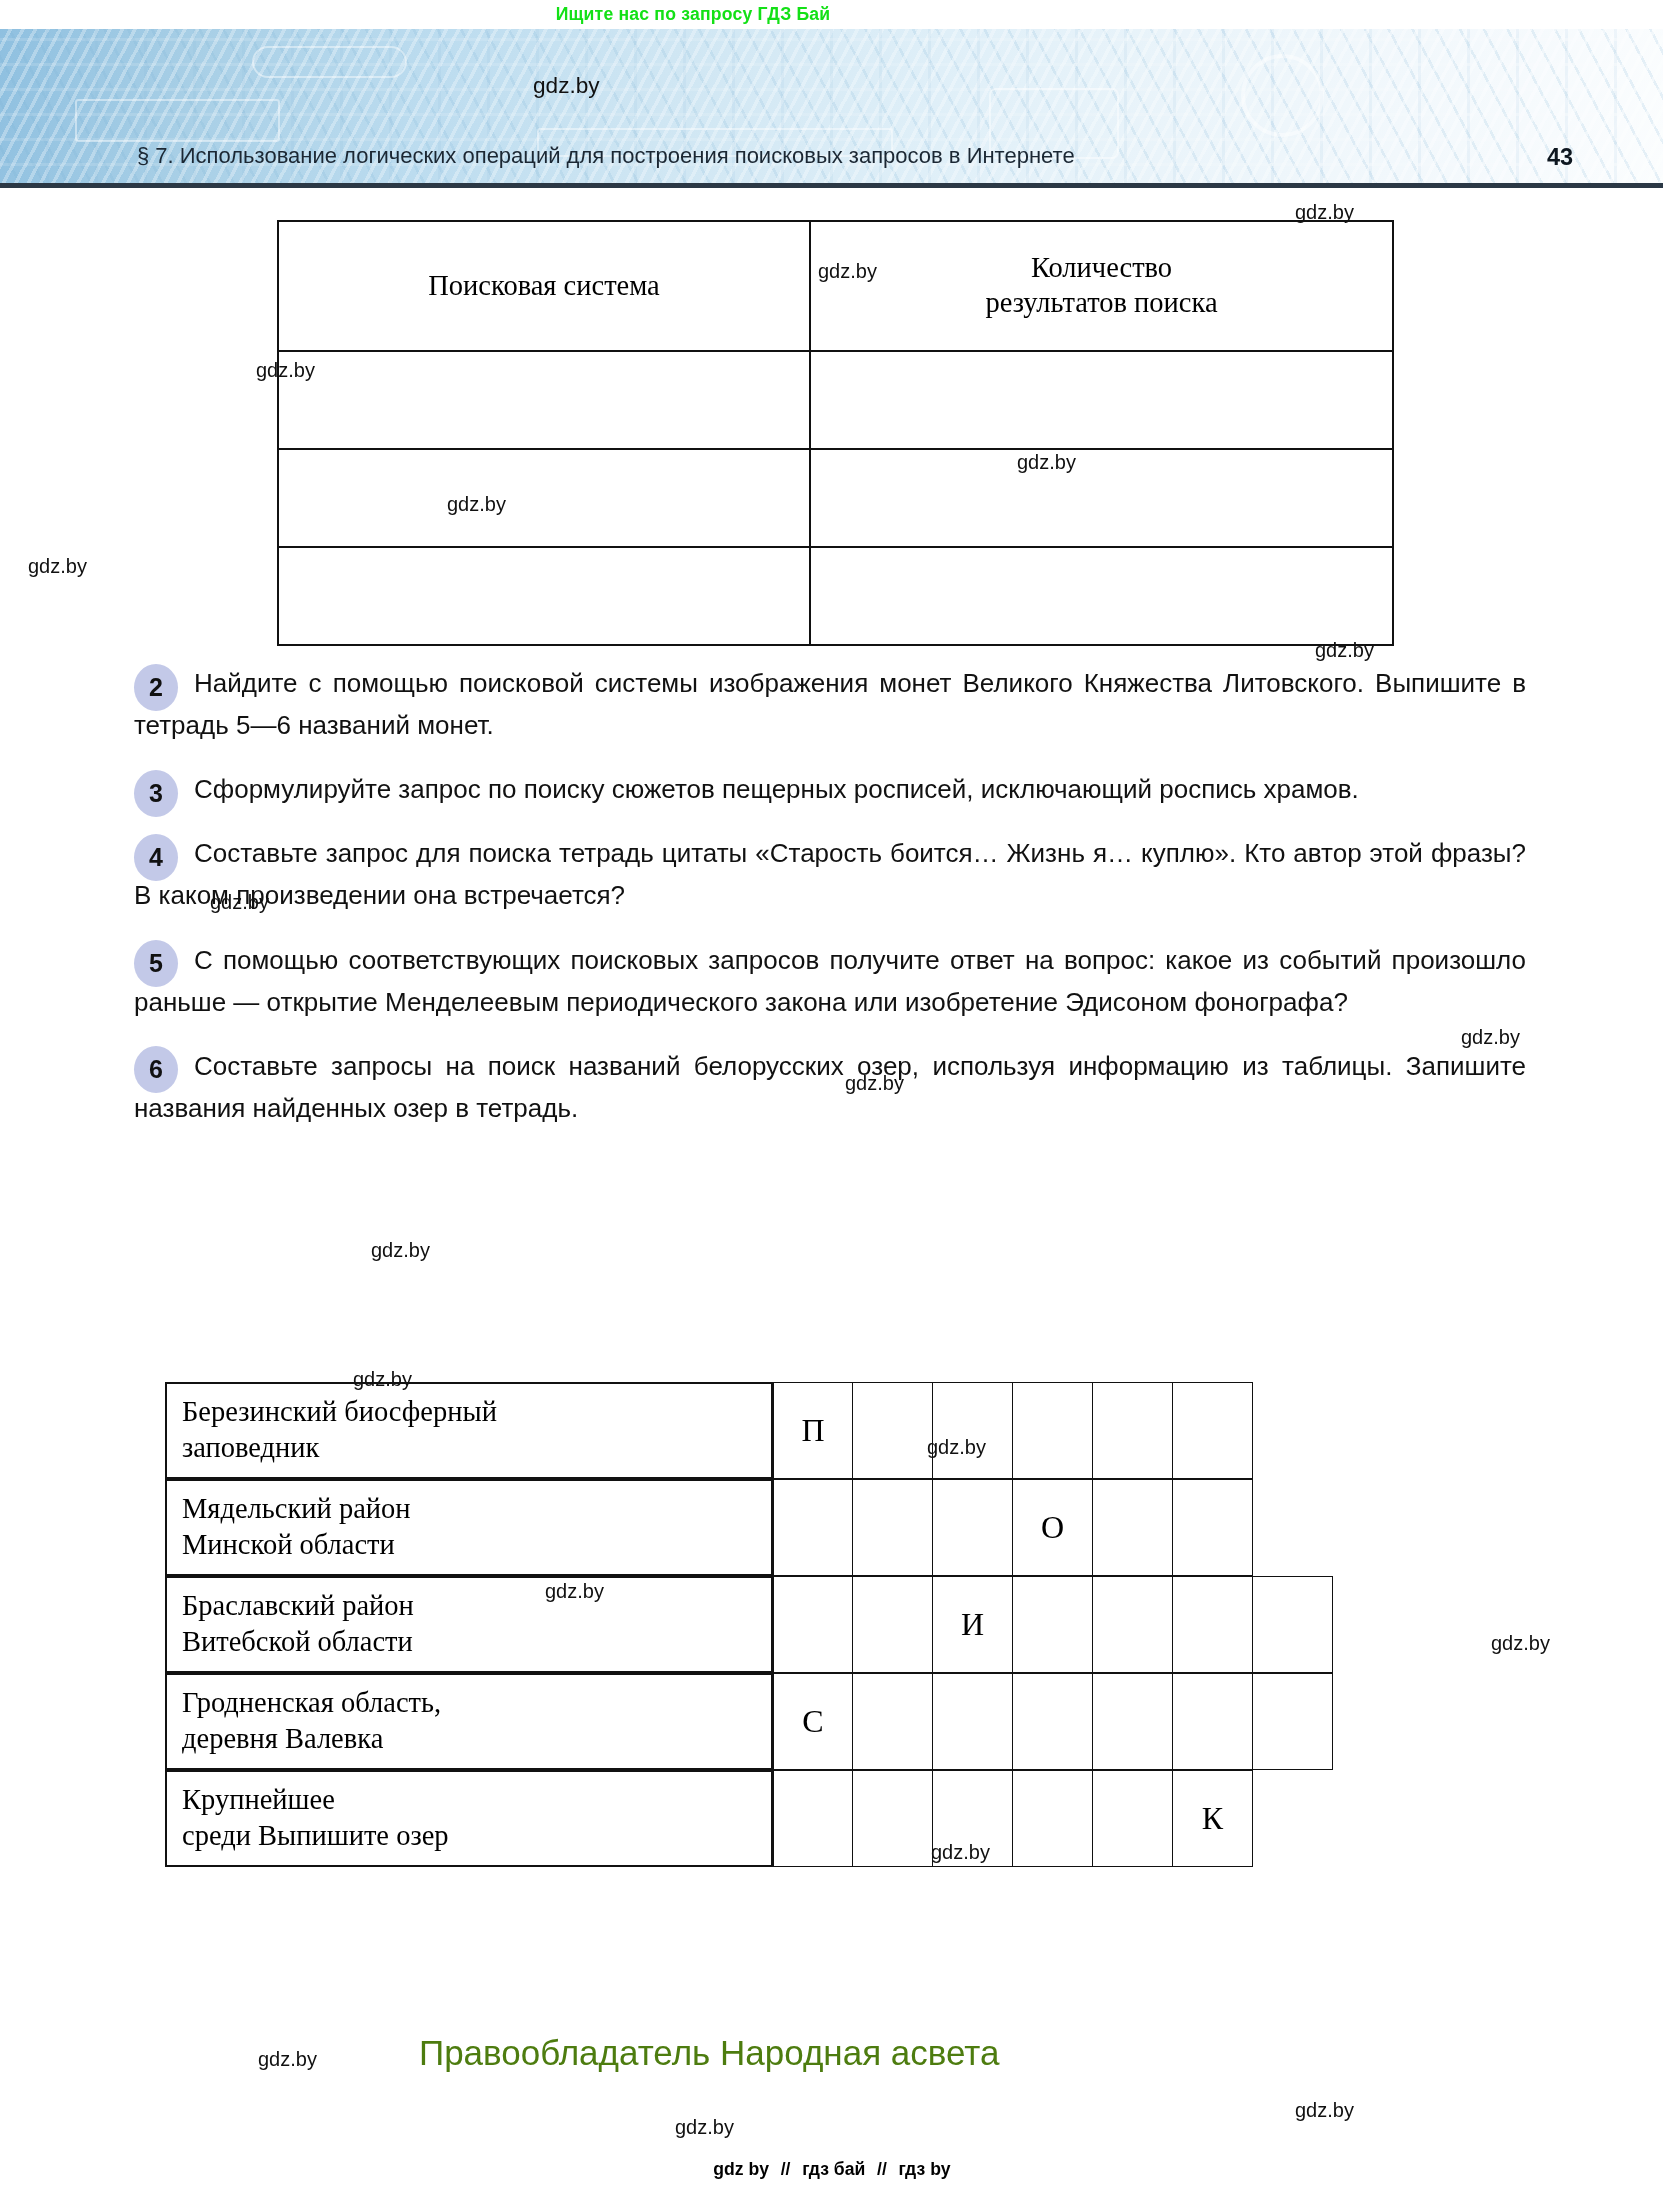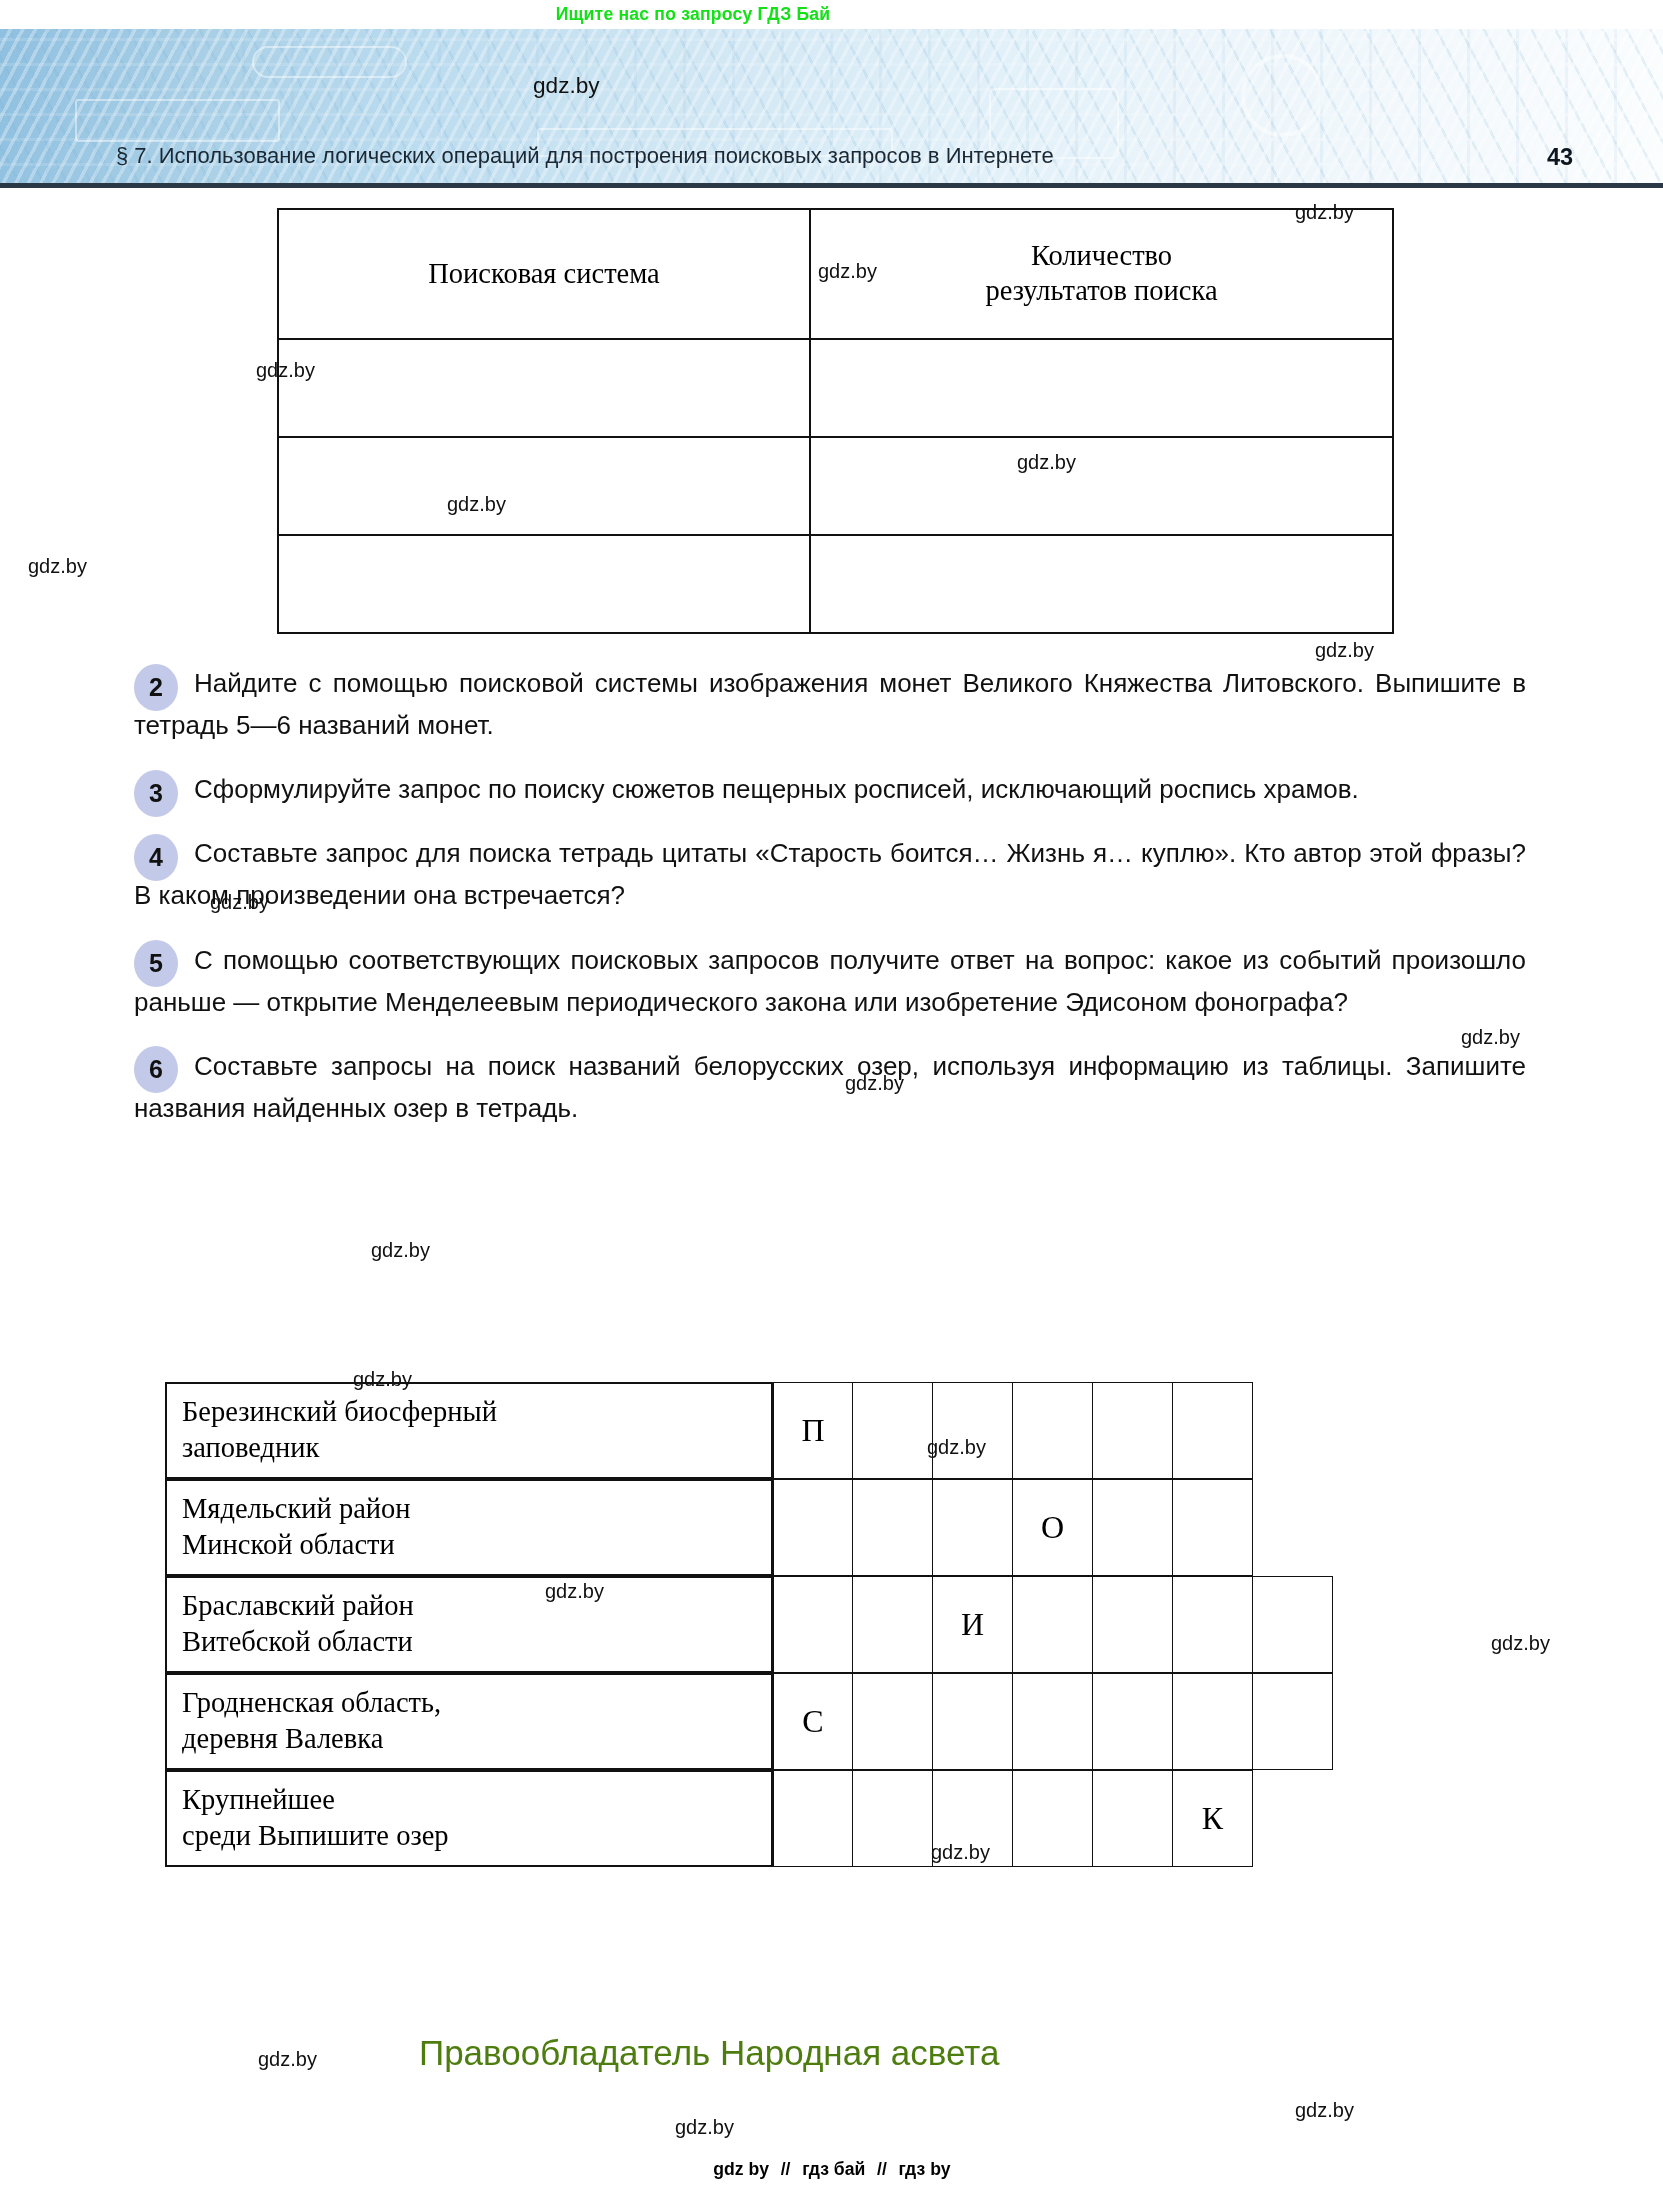--- a/index.html
+++ b/index.html
@@ -91,21 +91,21 @@
     border: 2.5px solid rgba(255,255,255,.45);
     border-radius: 3.4px;
   }
   .chip-a { left: 75px;  top: 70px;  width: 201px; height: 39px; }
   .chip-b { left: 252px; top: 17px;  width: 151px; height: 28.5px; border-radius: 17px; }
   .chip-c { left: 1241px;top: 25px;  width: 75px;  height: 75px; border-radius: 50%; border-width: 4.2px;}
   .chip-d { left: 537px; top: 99px; width: 352px; height: 25px; }
   .chip-e { left: 989px;top: 59px;  width: 126px; height: 67px; border-radius: 6.7px; }
   .header-title {
     position: absolute;
-    left: 116px;
+    left: 137px;
     bottom: 18.4px;
     font-size: 22px;
     color: #1b2733;
     white-space: nowrap;
     text-align: center;
   }
   .header-pageno {
     position: absolute;
     left: 1547px;
     bottom: 17px;
@@ -128,21 +128,21 @@
     font-size: 20px;
     color: #111;
     white-space: nowrap;
     pointer-events: none;
   }
 
   
   .table-top {
     position: absolute;
     left: 277px;
-    top: 208px;
+    top: 220px;
     width: 1107px;
     border-collapse: collapse;
     table-layout: fixed;
   }
   .table-top td {
     border: 2.5px solid #111;
     height: 94px;
     vertical-align: middle;
     text-align: center;
     font-family: "Liberation Serif", serif;

